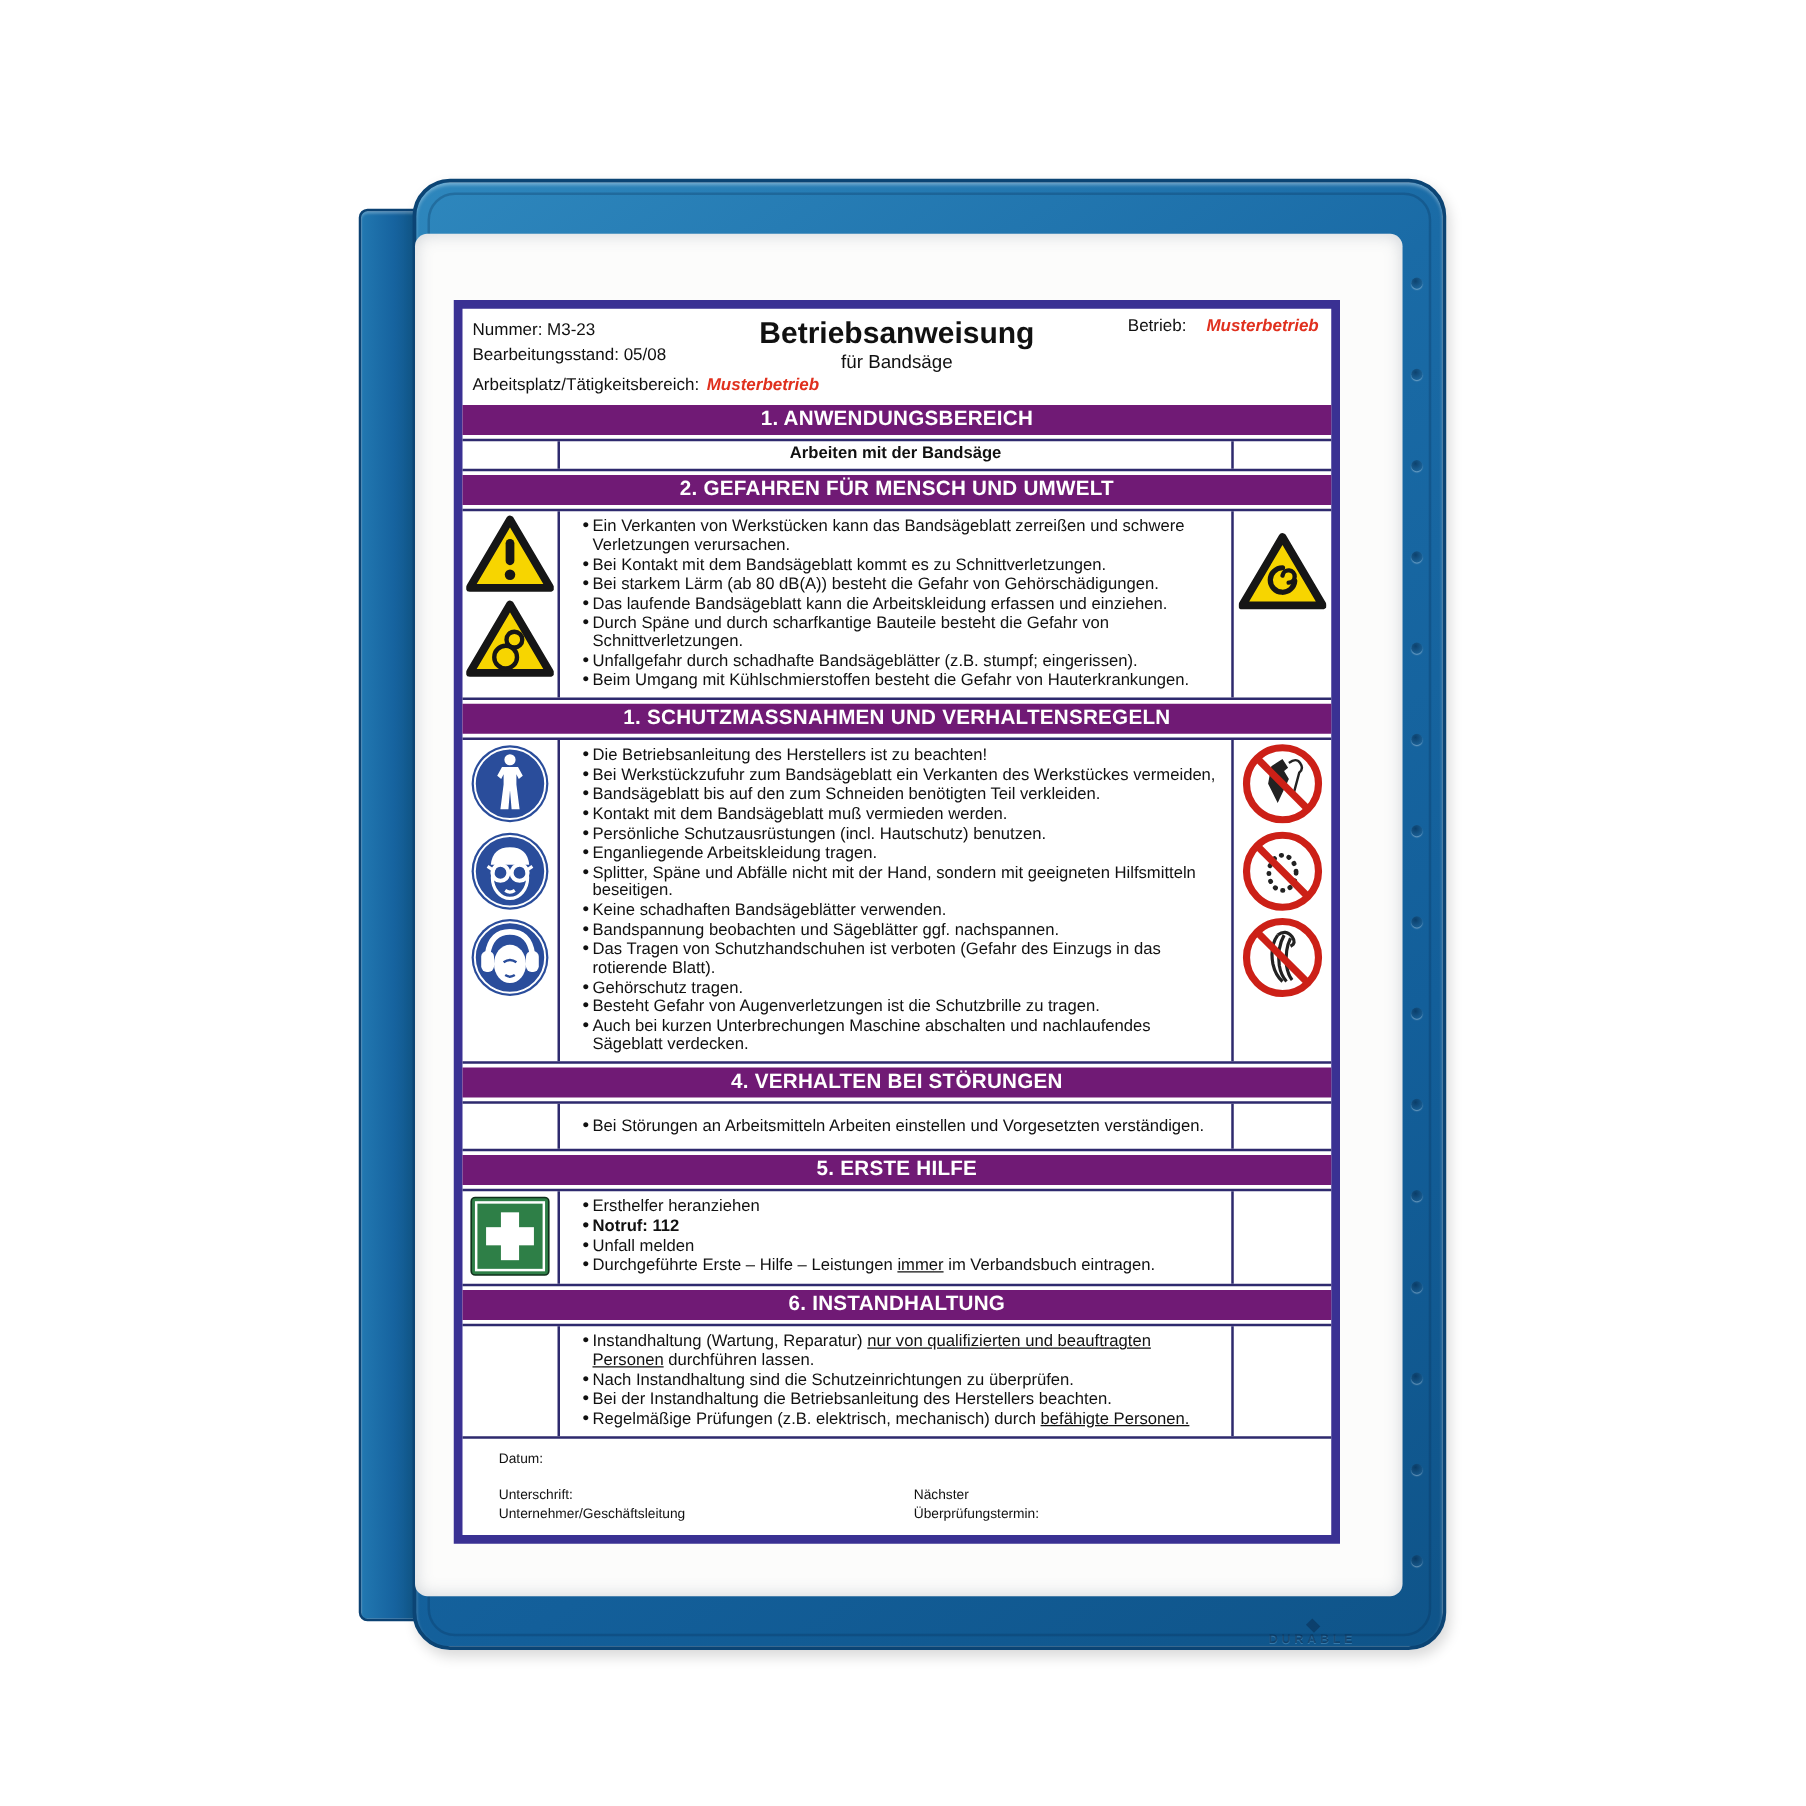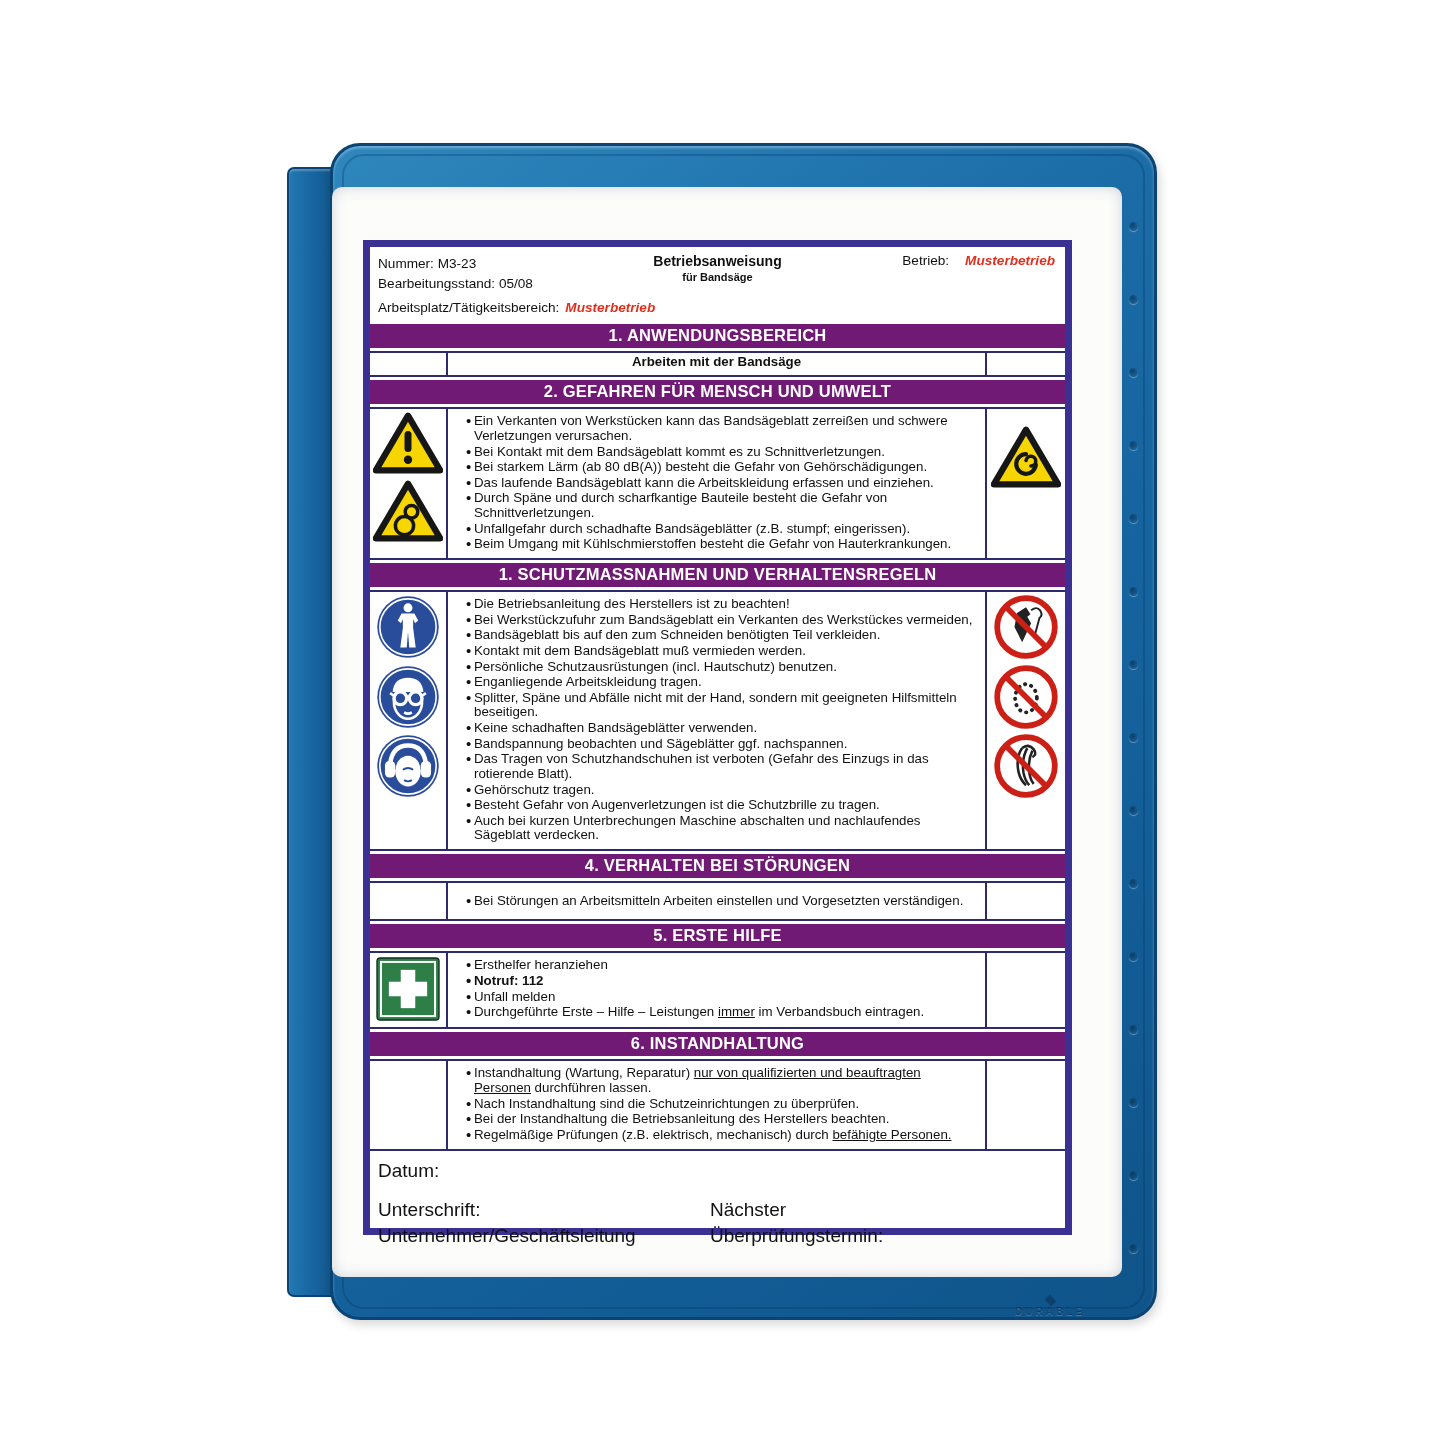--- a/index.html
+++ b/index.html
@@ -29,22 +29,22 @@
   .brand .diamond{display:block;margin:0 auto 1px auto;width:9px;height:9px;
          background:rgba(8,38,72,.45);transform:rotate(45deg) scaleY(.8);}
 
   
   .doc{position:absolute;left:363px;top:240px;width:709px;height:995px;box-sizing:border-box;
        border:7px solid #3a3193;background:#ffffff;color:#111;
        font-size:13.3px;line-height:1.1;display:flex;flex-direction:column;}
   .doc-header{position:relative;height:74px;flex:0 0 auto;}
   .dh-left{position:absolute;left:8px;top:7px;line-height:1.5;font-size:13.6px;}
   .dh-center{position:absolute;left:0;right:0;top:7px;text-align:center;}
-  .dh-center .t1{font-weight:bold;font-size:14px;}
-  .dh-center .t2{font-weight:bold;font-size:11px;margin-top:2px;}
+  .dh-center .t1{font-weight:bold;font-size:24px;}
+  .dh-center .t2{font-weight:normal;font-size:15px;margin-top:2px;}
   .dh-right{position:absolute;right:10px;top:7px;font-size:13.6px;white-space:nowrap;}
   .dh-bottom{position:absolute;left:8px;bottom:5px;font-size:13.6px;}
   .red{color:#e0301e;font-weight:bold;font-style:italic;}
   .gap-l{margin-left:16px;}
   .gap-s{margin-left:6px;}
 
   .band{flex:0 0 auto;background:#701a75;color:#fff;text-align:center;font-weight:bold;
         font-size:16.5px;padding:2px 0 4px 0;margin:3px 0;letter-spacing:.2px;}
 
   .row{flex:0 0 auto;display:flex;border-top:2px solid #2e2a6e;border-bottom:2px solid #2e2a6e;}
@@ -56,21 +56,21 @@
   .row-s1 .content-col{text-align:center;font-weight:bold;padding:2px 0 4px 0;}
   .min-s1{min-height:22px;} .min-s2{min-height:140px;} .min-s3{min-height:252px;}
   .min-s4{min-height:36px;} .min-s5{min-height:74px;} .min-s6{min-height:78px;}
 
   ul.bullets{margin:0;padding:0;list-style:none;}
   ul.bullets li{position:relative;padding-left:26px;margin:0 0 1px 0;}
   ul.bullets li::before{content:"\2022";position:absolute;left:18px;top:-1px;font-size:15px;}
   .row-s4 .bullets li{margin-top:6px;}
   .b{font-weight:bold;} .u{text-decoration:underline;}
 
-  .doc-footer{flex:1 1 auto;position:relative;padding:10px 10px 0 8px;font-size:19px;}
+  .doc-footer{flex:1 1 auto;position:relative;padding:10px 10px 0 8px;font-size:11px;margin-left:21px;}
   .f-grid{display:grid;grid-template-columns:332px 1fr;margin-top:16px;line-height:1.35;}
 
   .sign{display:block;}
 </style>
 </head>
 <body>
 <div class="stage">
 
   <div class="hinge"></div>
   <div class="frame-main">

